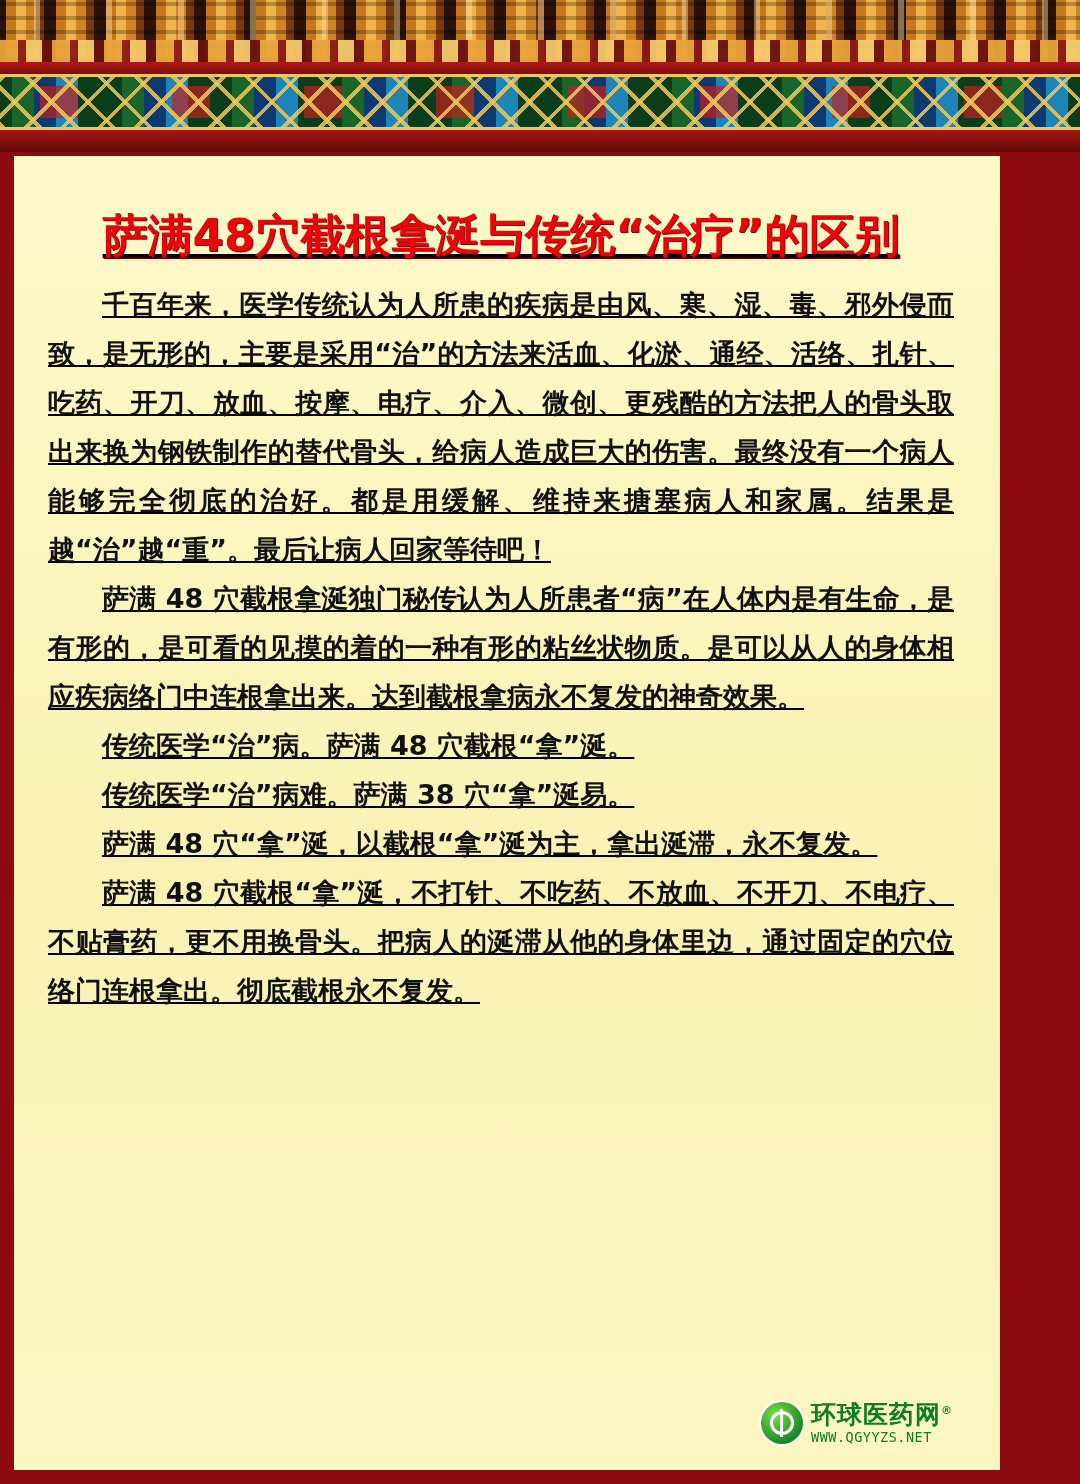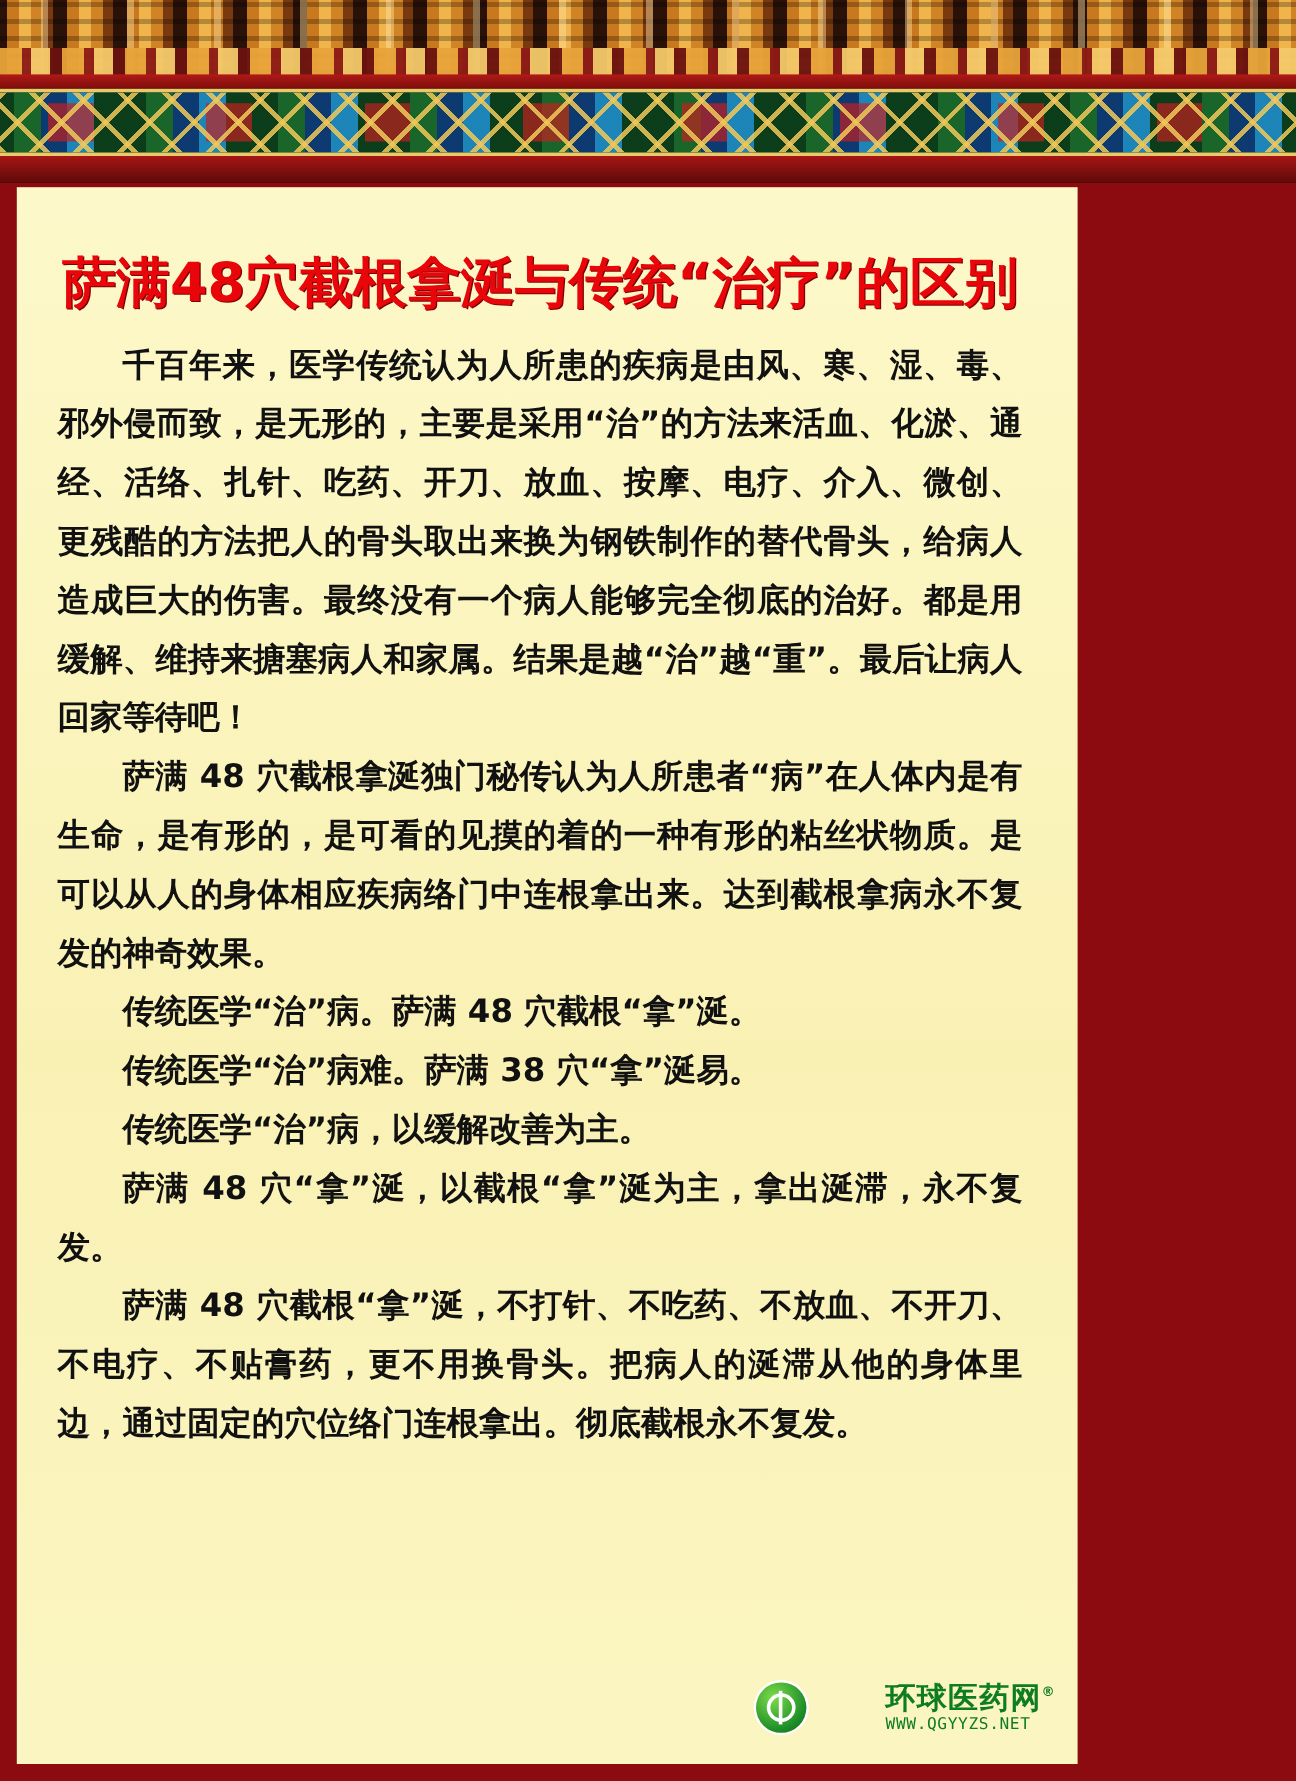--- a/index.html
+++ b/index.html
@@ -137,27 +137,28 @@
     height: 22px;
     background: linear-gradient(180deg, #a61614, #5e0a09);
     border-bottom: 2px solid #2f0504;
   }
 
   
   .sheet {
     position: absolute;
     left: 14px;
     top: 156px;
-    width: 884px;
+    width: 986px;
     height: 1314px;
     background: #fbf4bd;
     background: linear-gradient(180deg, #fdf8c9 0%, #f9f1b4 55%, #fbf5c2 100%);
     box-sizing: border-box;
     padding: 40px 46px 20px 34px;
     overflow: hidden;
+    text-decoration: underline;
   }
 
   h1.title {
     margin: 14px 0 6px 0;
     text-align: center;
     font-size: 45px;
     line-height: 1.15;
     font-weight: bold;
     color: #e8060a;
     letter-spacing: 0px;
@@ -186,21 +187,21 @@
   .footer {
     position: absolute;
     right: 18px;
     bottom: 10px;
     width: 250px;
     height: 58px;
   }
   .logo-row {
     display: flex;
     align-items: center;
-    justify-content: space-between;
+    justify-content: center;
     gap: 8px;
   }
   .logo-mark {
     width: 42px;
     height: 42px;
     border-radius: 50%;
     background: radial-gradient(circle at 35% 30%, #7ddc4a, #1b8b27 70%, #0f5c19);
     position: relative;
     flex: none;
     box-shadow: 0 0 0 2px #ffffff;
@@ -267,21 +268,20 @@
 
   <div class="sheet">
 
     <h1 class="title">萨满48穴截根拿涎与传统“治疗”的区别</h1>
 
     <div class="body-text">
       <p>千百年来，医学传统认为人所患的疾病是由风、寒、湿、毒、邪外侵而致，是无形的，主要是采用“治”的方法来活血、化淤、通经、活络、扎针、吃药、开刀、放血、按摩、电疗、介入、微创、更残酷的方法把人的骨头取出来换为钢铁制作的替代骨头，给病人造成巨大的伤害。最终没有一个病人能够完全彻底的治好。都是用缓解、维持来搪塞病人和家属。结果是越“治”越“重”。最后让病人回家等待吧！</p>
       <p>萨满 48 穴截根拿涎独门秘传认为人所患者“病”在人体内是有生命，是有形的，是可看的见摸的着的一种有形的粘丝状物质。是可以从人的身体相应疾病络门中连根拿出来。达到截根拿病永不复发的神奇效果。</p>
       <p class="tight">传统医学“治”病。萨满 48 穴截根“拿”涎。</p>
       <p class="tight">传统医学“治”病难。萨满 38 穴“拿”涎易。</p>
-      <p class="tight">传统医学“治”病，以缓解改善为主。</p>
       <p>萨满 48 穴“拿”涎，以截根“拿”涎为主，拿出涎滞，永不复发。</p>
       <p>萨满 48 穴截根“拿”涎，不打针、不吃药、不放血、不开刀、不电疗、不贴膏药，更不用换骨头。把病人的涎滞从他的身体里边，通过固定的穴位络门连根拿出。彻底截根永不复发。</p>
     </div>
 
     <div class="footer">
       <div class="logo-row">
         <div class="logo-mark"></div>
         <div class="logo-text-wrap">
           <div class="logo-name">
             <span>环球医药网</span><span class="logo-reg">®</span>

